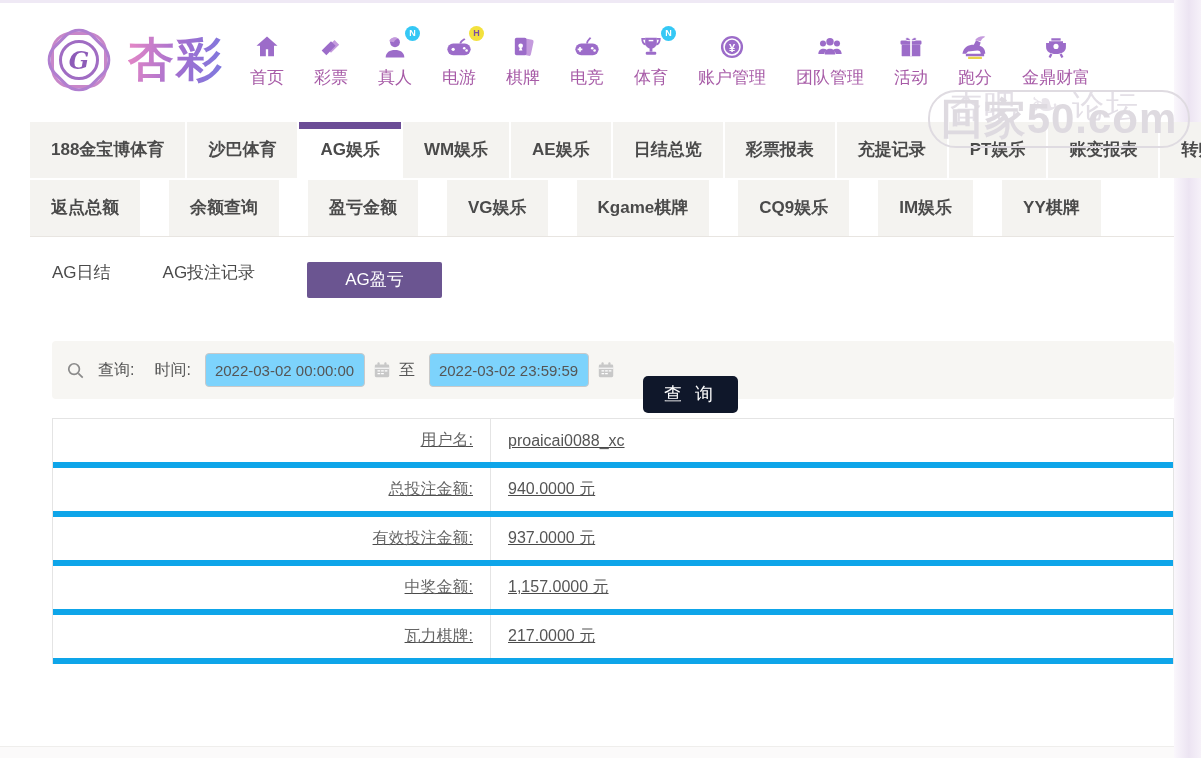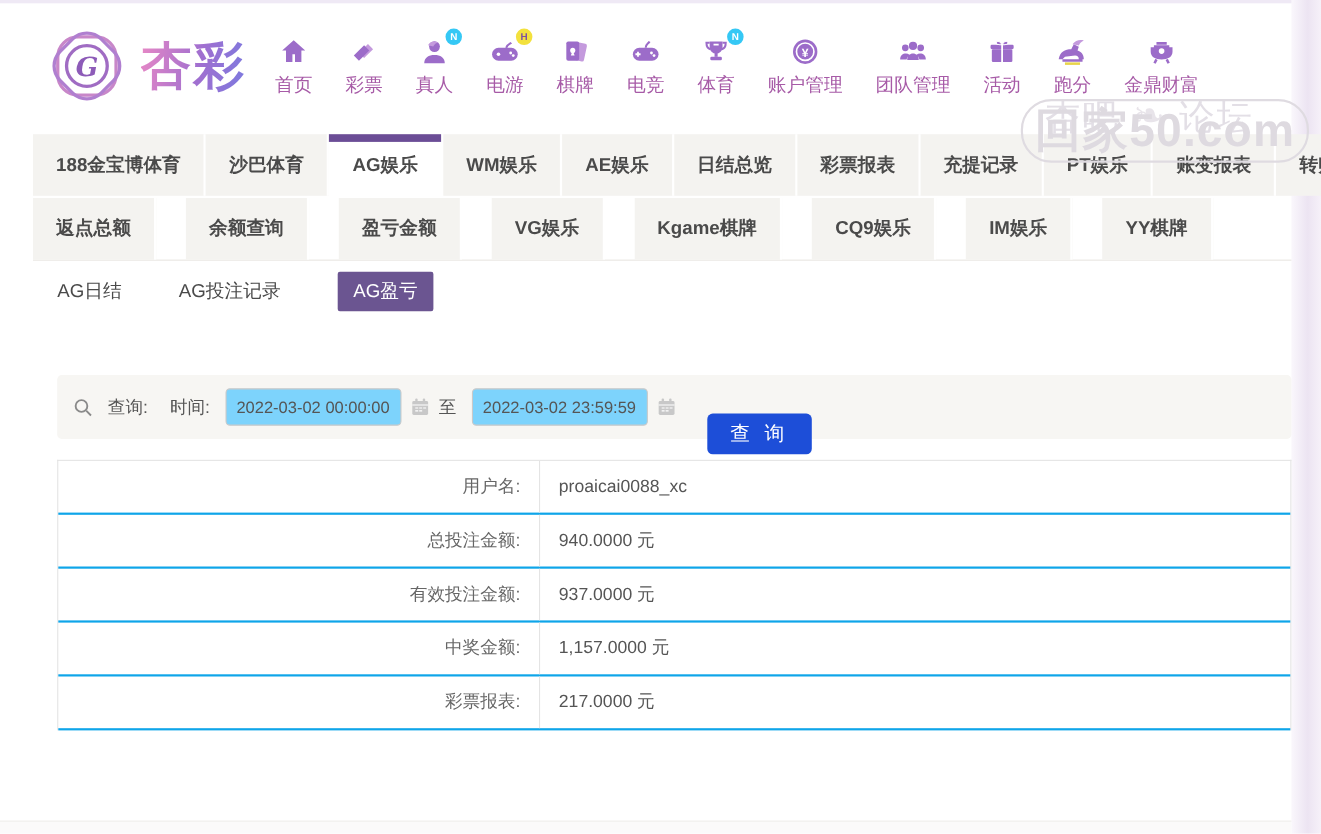--- a/index.html
+++ b/index.html
@@ -58,39 +58,39 @@
   .tab-row.second { margin-top:2px;gap:27px; }
   .tab { background:#f4f3f0; border-right:2px solid #fff; padding:0 21px; height:56px;
     line-height:56px; font-size:17px; color:#4a4a4a; cursor:pointer; position:relative; white-space:nowrap; }
   .tab.active { background:#fff; }
   .tab.active::before { content:""; position:absolute; top:0; left:0; right:0; height:7px; background:#6b4d96; }
   .tab-strip .underline { height:1px; background:#e8e5e1; }
 
   
   .subtabs { position:absolute; left:52px; top:247px; display:flex; align-items:center; gap:52px; z-index:4; }
   .subtab { font-size:17px; color:#4a4a4a; line-height:36px; cursor:pointer; }
-  .subtab.active { background:#6b5591; color:#fff; padding:0 14px; border-radius:2px; }
+  .subtab.active { background:#6b5591; color:#fff; padding:0 38px; border-radius:2px;margin-top:15px; }
 
   
   .search-panel { position:absolute; left:52px; top:341px; width:1122px; height:58px;
     background:#f7f6f3; border-radius:4px; display:flex; align-items:center; padding-left:14px; z-index:4; }
   .search-panel .lbl { font-size:16px; color:#555; }
   .q-label { margin-left:13px; }
   .t-label { margin-left:20px; }
   .date-input { margin-left:14px; width:160px; height:34px; border:1px solid #c9c9c9; border-radius:4px;
     background:#7dd3fc; font-size:15px; color:#555; padding:0 9px; font-family:"Liberation Sans","DejaVu Sans",sans-serif; }
   .cal { margin-left:8px; display:flex; }
   .mid { margin-left:8px; }
-  .search-btn { margin-left:28px; width:95px; height:37px; background:#1d4ed8; border:none; border-radius:5px;
+  .search-btn { margin-left:28px; width:95px; height:37px; background:#0f172a; border:none; border-radius:5px;
     color:#fff; font-size:18px; letter-spacing:4px; cursor:pointer; font-family:"Liberation Sans","DejaVu Sans",sans-serif;margin-top:48px; }
 
   
   .report { position:absolute; left:52px; top:418px; width:1122px; border:1px solid #e4e4e4;
     border-bottom:none; z-index:4; background:#fff; }
-  .trow { display:flex; height:49px; border-bottom:2px solid #0ea5e9; }
+  .trow { display:flex; height:49px; border-bottom:6px solid #0ea5e9;text-decoration:underline; }
   .tcell-label { width:438px; border-right:1px solid #e4e4e4; display:flex; align-items:center;
     justify-content:flex-end; padding-right:17px; font-size:16px; color:#666; }
   .tcell-value { flex:1; display:flex; align-items:center; padding-left:17px; font-size:16px; color:#555; }
 </style>
 </head>
 <body>
 
 <div class="top-strip"></div>
 <div class="right-strip"></div>
 <div class="bottom-strip"></div>
@@ -339,16 +339,16 @@
   </div>
   <div class="trow">
     <div class="tcell-label">有效投注金额:</div>
     <div class="tcell-value">937.0000 元</div>
   </div>
   <div class="trow">
     <div class="tcell-label">中奖金额:</div>
     <div class="tcell-value">1,157.0000 元</div>
   </div>
   <div class="trow">
-    <div class="tcell-label">彩票报表:</div>
+    <div class="tcell-label">瓦力棋牌:</div>
     <div class="tcell-value">217.0000 元</div>
   </div>
 </div>
 
 </body></html>

